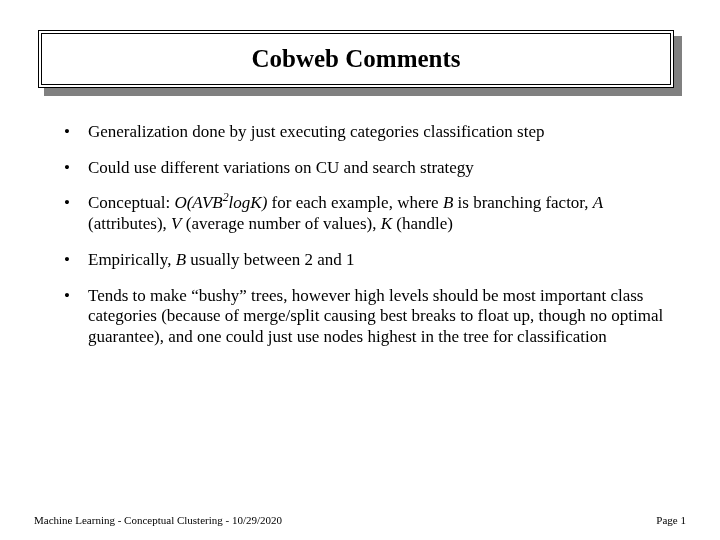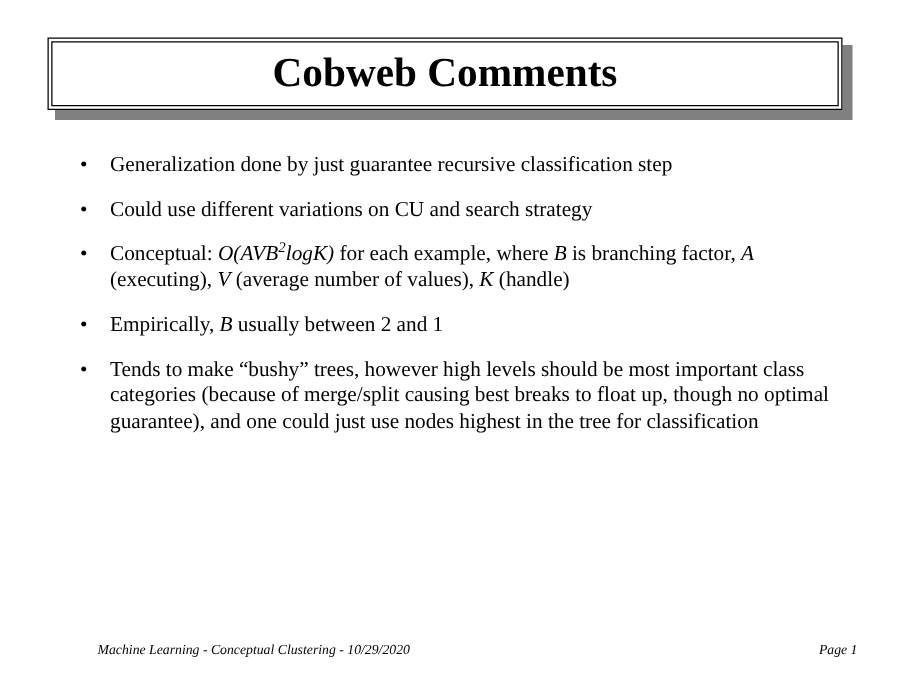--- a/index.html
+++ b/index.html
@@ -40,21 +40,21 @@
     width: 636px;
     height: 58px;
     background: #fff;
     border: 4px double #000;
     box-sizing: border-box;
     display: flex;
     align-items: center;
     justify-content: center;
   }
   .title-text {
-    font-size: 33px;
+    font-size: 25px;
     font-weight: bold;
   }
   .content {
     position: absolute;
     top: 122px;
     left: 64px;
     width: 600px;
     font-size: 17px;
     line-height: 1.22;
   }
@@ -76,45 +76,43 @@
     font-size: 17px;
   }
   .ital { font-style: italic; }
   sup { font-size: 0.7em; vertical-align: super; line-height: 0; }
   .footer {
     position: absolute;
     bottom: 14px;
     left: 34px;
     right: 34px;
     font-size: 11px;
-    font-style: italic;
     font-family: "Times New Roman", Times, serif;
     display: flex;
     justify-content: space-between;
-    margin-left: 44px;
   }
 </style>
 </head>
 <body>
 
 <div class="slide">
 
   <div class="title-wrap">
     <div class="title-shadow"></div>
     <div class="title-box">
       <span class="title-text">Cobweb Comments</span>
     </div>
   </div>
 
   <div class="content">
     <ul>
-      <li><span>Generalization done by just guarantee recursive classification step</span></li>
+      <li><span>Generalization done by just executing categories classification step</span></li>
       <li><span>Could use different variations on CU and search strategy</span></li>
       <li>
-        <span>Conceptual: </span><span class="ital"><span>O(AVB</span><sup>2</sup><span>logK)</span></span><span> for each example, where </span><span class="ital">B</span><span> is branching factor, </span><span class="ital">A</span><span> (executing), </span><span class="ital">V</span><span> (average number of values), </span><span class="ital">K</span><span> (handle)</span>
+        <span>Conceptual: </span><span class="ital"><span>O(AVB</span><sup>2</sup><span>logK)</span></span><span> for each example, where </span><span class="ital">B</span><span> is branching factor, </span><span class="ital">A</span><span> (attributes), </span><span class="ital">V</span><span> (average number of values), </span><span class="ital">K</span><span> (handle)</span>
       </li>
       <li>
         <span>Empirically, </span><span class="ital">B</span><span> usually between 2 and 1</span>
       </li>
       <li><span>Tends to make “bushy” trees, however high levels should be most important class categories (because of merge/split causing best breaks to float up, though no optimal guarantee), and one could just use nodes highest in the tree for classification</span></li>
     </ul>
   </div>
 
   <div class="footer">
     <span>Machine Learning -  Conceptual Clustering - 10/29/2020</span>

